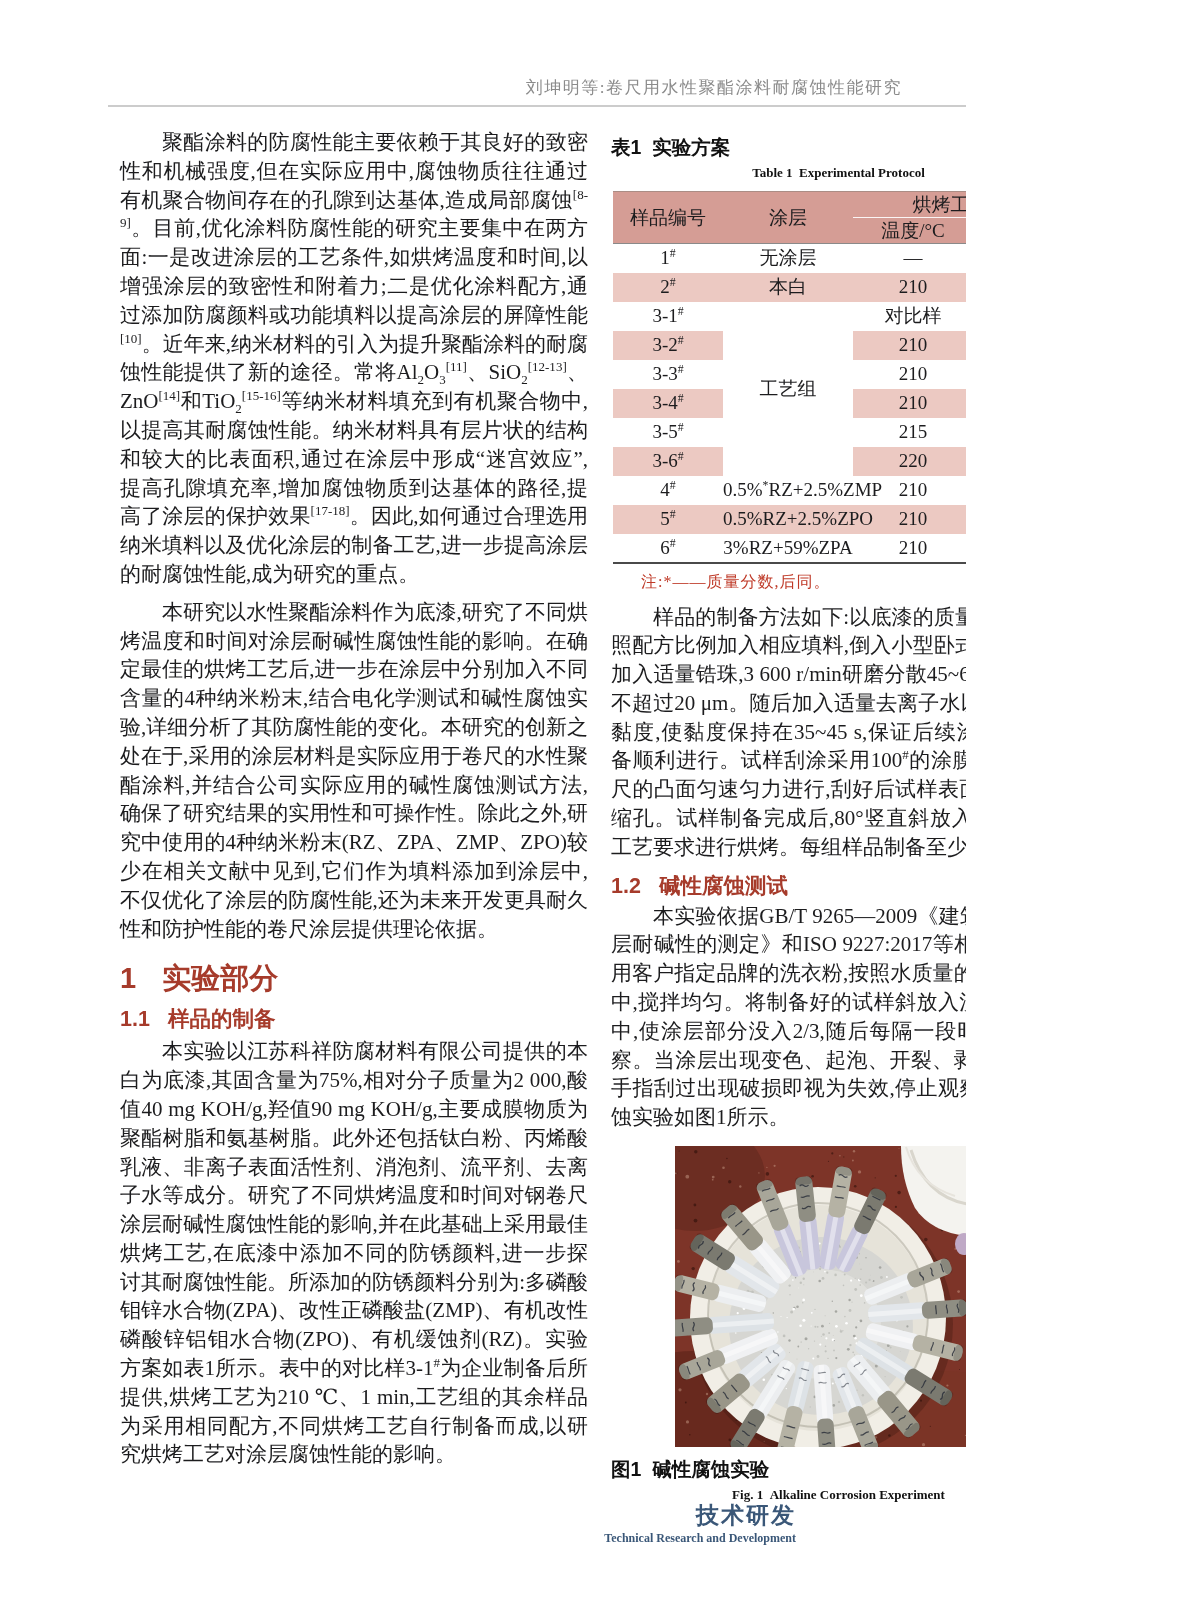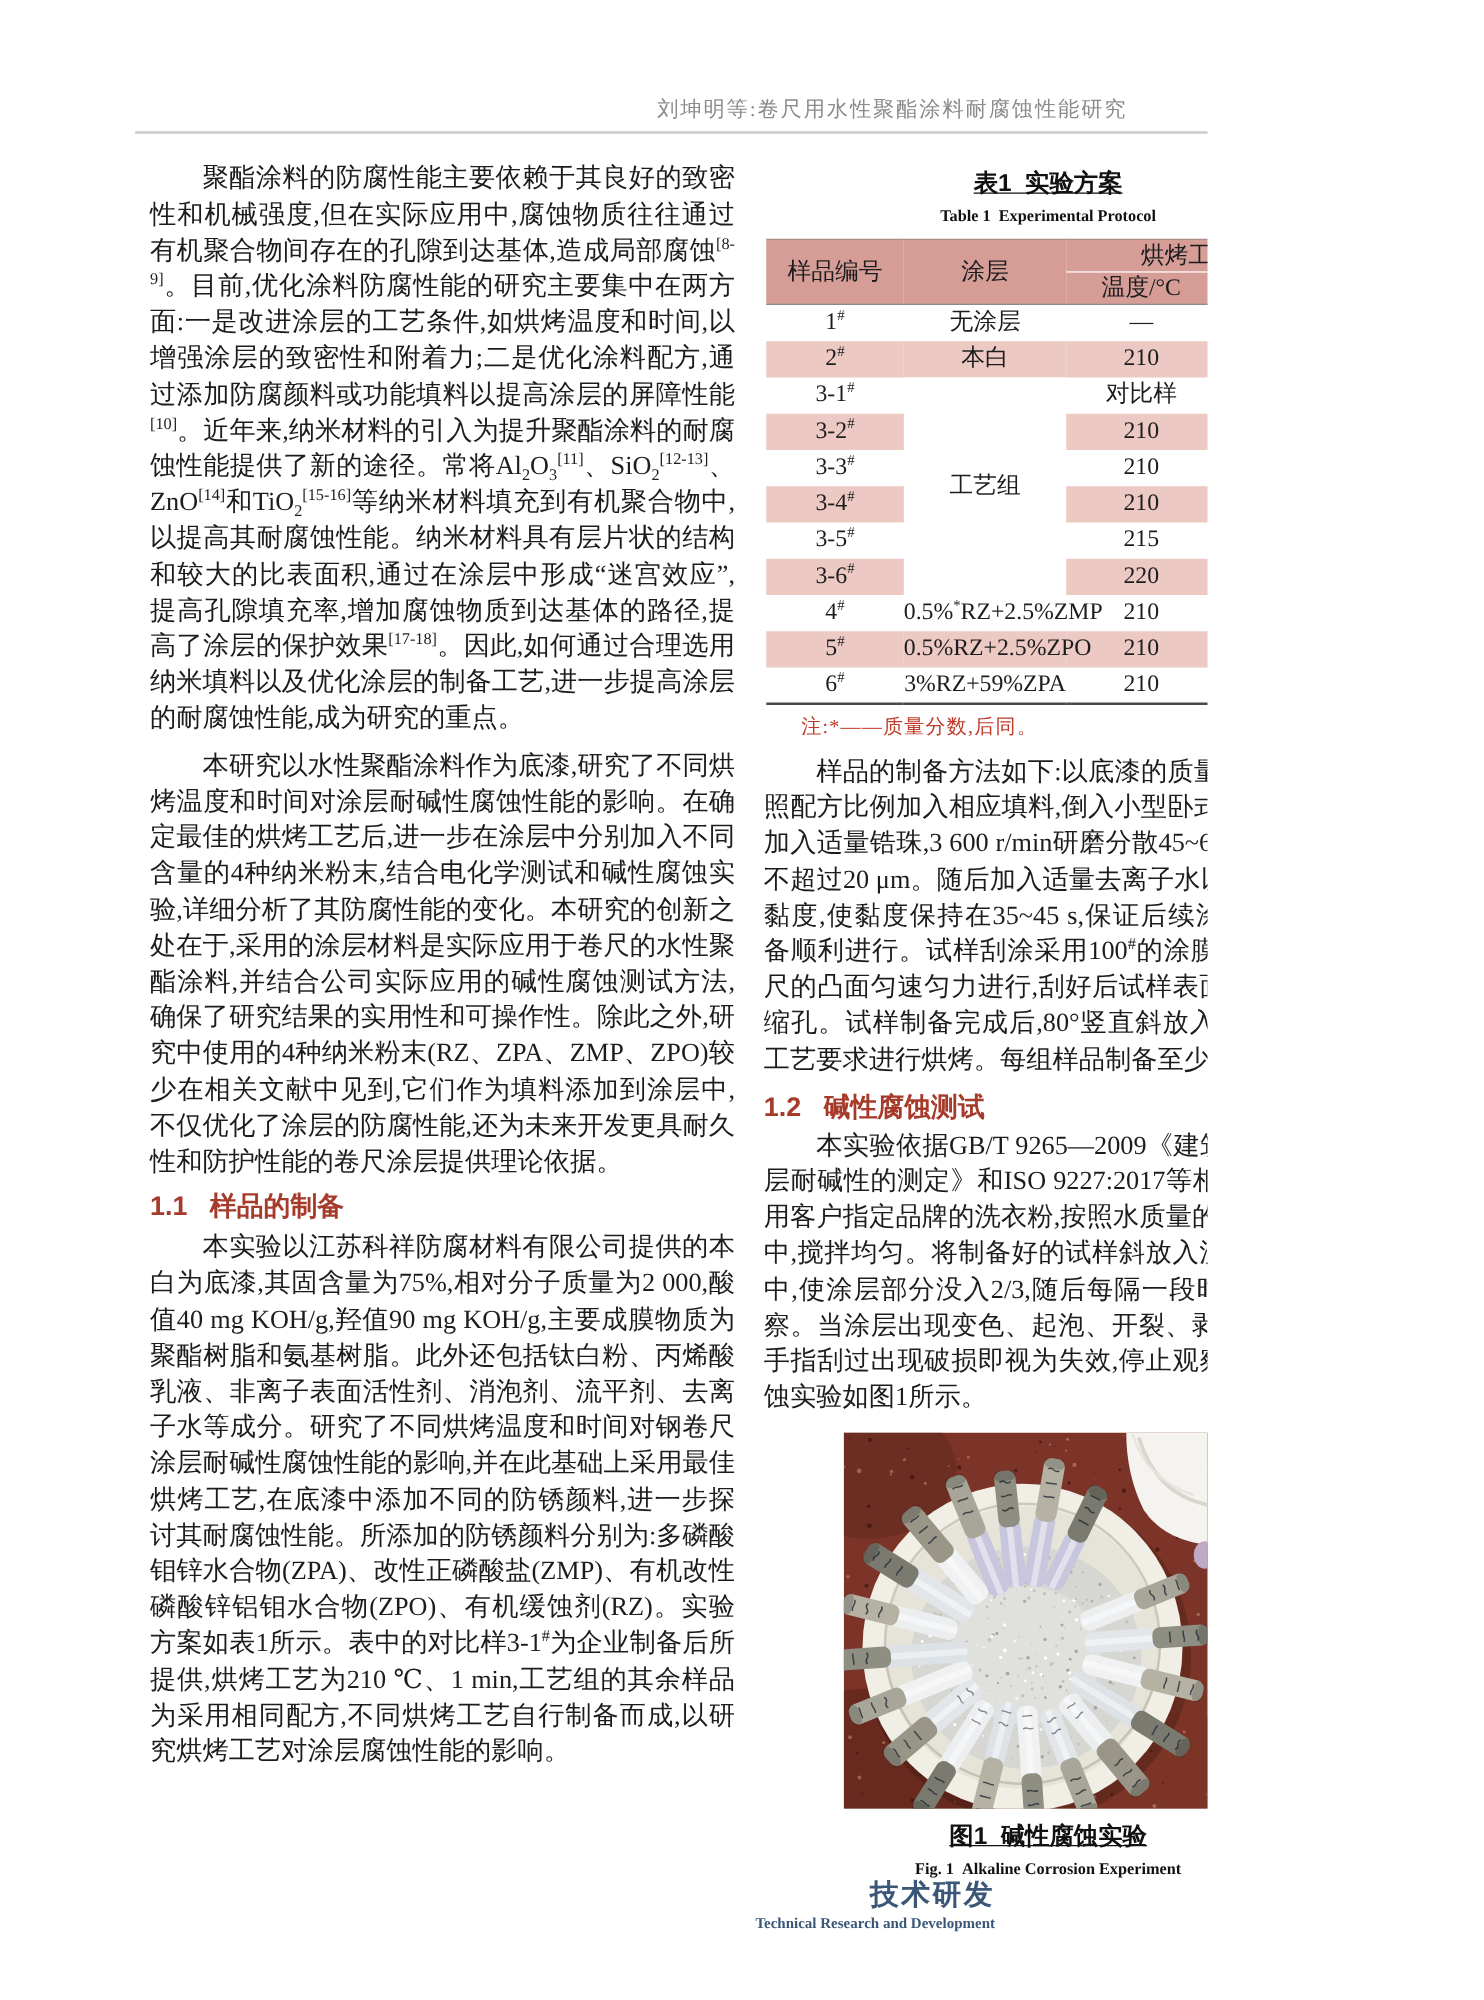--- a/index.html
+++ b/index.html
@@ -33,21 +33,21 @@
     font-weight:bold; color:#a63b2b; font-size:29px; line-height:38px;
   }
   .sec-h1 .no { margin-right:26px; }
   .sec-h2 {
     margin-top:7px; font-family:"Liberation Sans","DejaVu Sans",sans-serif;
     font-weight:bold; color:#a63b2b; font-size:21.5px; line-height:30px;
   }
   .sec-h2 .no { margin-right:18px; }
   .cap-cn {
     font-family:"Liberation Sans","DejaVu Sans",sans-serif; font-weight:bold;
-    font-size:19.5px; line-height:26px; text-align:center; color:#111;text-decoration:underline;
+    font-size:19.5px; line-height:26px; color:#111;
   }
   .cap-en {
     font-family:"Liberation Serif","DejaVu Serif",serif; font-weight:bold;
     font-size:13px; line-height:26px; text-align:center; color:#111;
   }
   table.tbl {
     border-collapse:collapse; table-layout:fixed; width:435px; margin:5px 0 0 2px;
     font-size:19px; color:#1c1c1e;
     border-top:1px solid #ab8d85; border-bottom:2px solid #4a4a4a;
   }
@@ -96,20 +96,23 @@
 <body>
 
 <div id="page">
 
   <div class="running-head">刘坤明等:卷尺用水性聚酯涂料耐腐蚀性能研究</div>
   <div class="head-rule"></div>
 
   <div id="col-left" class="col">
     <p class="para">聚酯涂料的防腐性能主要依赖于其良好的致密性和机械强度,但在实际应用中,腐蚀物质往往通过有机聚合物间存在的孔隙到达基体,造成局部腐蚀<sup>[8-9]</sup>。目前,优化涂料防腐性能的研究主要集中在两方面:一是改进涂层的工艺条件,如烘烤温度和时间,以增强涂层的致密性和附着力;二是优化涂料配方,通过添加防腐颜料或功能填料以提高涂层的屏障性能<sup>[10]</sup>。近年来,纳米材料的引入为提升聚酯涂料的耐腐蚀性能提供了新的途径。常将Al<sub>2</sub>O<sub>3</sub><sup>[11]</sup>、SiO<sub>2</sub><sup>[12-13]</sup>、ZnO<sup>[14]</sup>和TiO<sub>2</sub><sup>[15-16]</sup>等纳米材料填充到有机聚合物中,以提高其耐腐蚀性能。纳米材料具有层片状的结构和较大的比表面积,通过在涂层中形成“迷宫效应”,提高孔隙填充率,增加腐蚀物质到达基体的路径,提高了涂层的保护效果<sup>[17-18]</sup>。因此,如何通过合理选用纳米填料以及优化涂层的制备工艺,进一步提高涂层的耐腐蚀性能,成为研究的重点。</p>
     <p class="para mt-p1">本研究以水性聚酯涂料作为底漆,研究了不同烘烤温度和时间对涂层耐碱性腐蚀性能的影响。在确定最佳的烘烤工艺后,进一步在涂层中分别加入不同含量的4种纳米粉末,结合电化学测试和碱性腐蚀实验,详细分析了其防腐性能的变化。本研究的创新之处在于,采用的涂层材料是实际应用于卷尺的水性聚酯涂料,并结合公司实际应用的碱性腐蚀测试方法,确保了研究结果的实用性和可操作性。除此之外,研究中使用的4种纳米粉末(RZ、ZPA、ZMP、ZPO)较少在相关文献中见到,它们作为填料添加到涂层中,不仅优化了涂层的防腐性能,还为未来开发更具耐久性和防护性能的卷尺涂层提供理论依据。</p>
+    <h2 class="sec-h1">
+      <span class="no">1</span><span>实验部分</span>
+    </h2>
     <h3 class="sec-h2">
       <span class="no">1.1</span><span>样品的制备</span>
     </h3>
     <p class="para mt-p3">本实验以江苏科祥防腐材料有限公司提供的本白为底漆,其固含量为75%,相对分子质量为2 000,酸值40 mg KOH/g,羟值90 mg KOH/g,主要成膜物质为聚酯树脂和氨基树脂。此外还包括钛白粉、丙烯酸乳液、非离子表面活性剂、消泡剂、流平剂、去离子水等成分。研究了不同烘烤温度和时间对钢卷尺涂层耐碱性腐蚀性能的影响,并在此基础上采用最佳烘烤工艺,在底漆中添加不同的防锈颜料,进一步探讨其耐腐蚀性能。所添加的防锈颜料分别为:多磷酸钼锌水合物(ZPA)、改性正磷酸盐(ZMP)、有机改性磷酸锌铝钼水合物(ZPO)、有机缓蚀剂(RZ)。实验方案如表1所示。表中的对比样3-1<sup>#</sup>为企业制备后所提供,烘烤工艺为210 ℃、1 min,工艺组的其余样品为采用相同配方,不同烘烤工艺自行制备而成,以研究烘烤工艺对涂层腐蚀性能的影响。</p>
   </div>
 
   <div id="col-right" class="col">
     <div class="cap-cn">表1&nbsp;&nbsp;实验方案</div>
     <div class="cap-en">Table 1&nbsp;&nbsp;Experimental Protocol</div>
 

